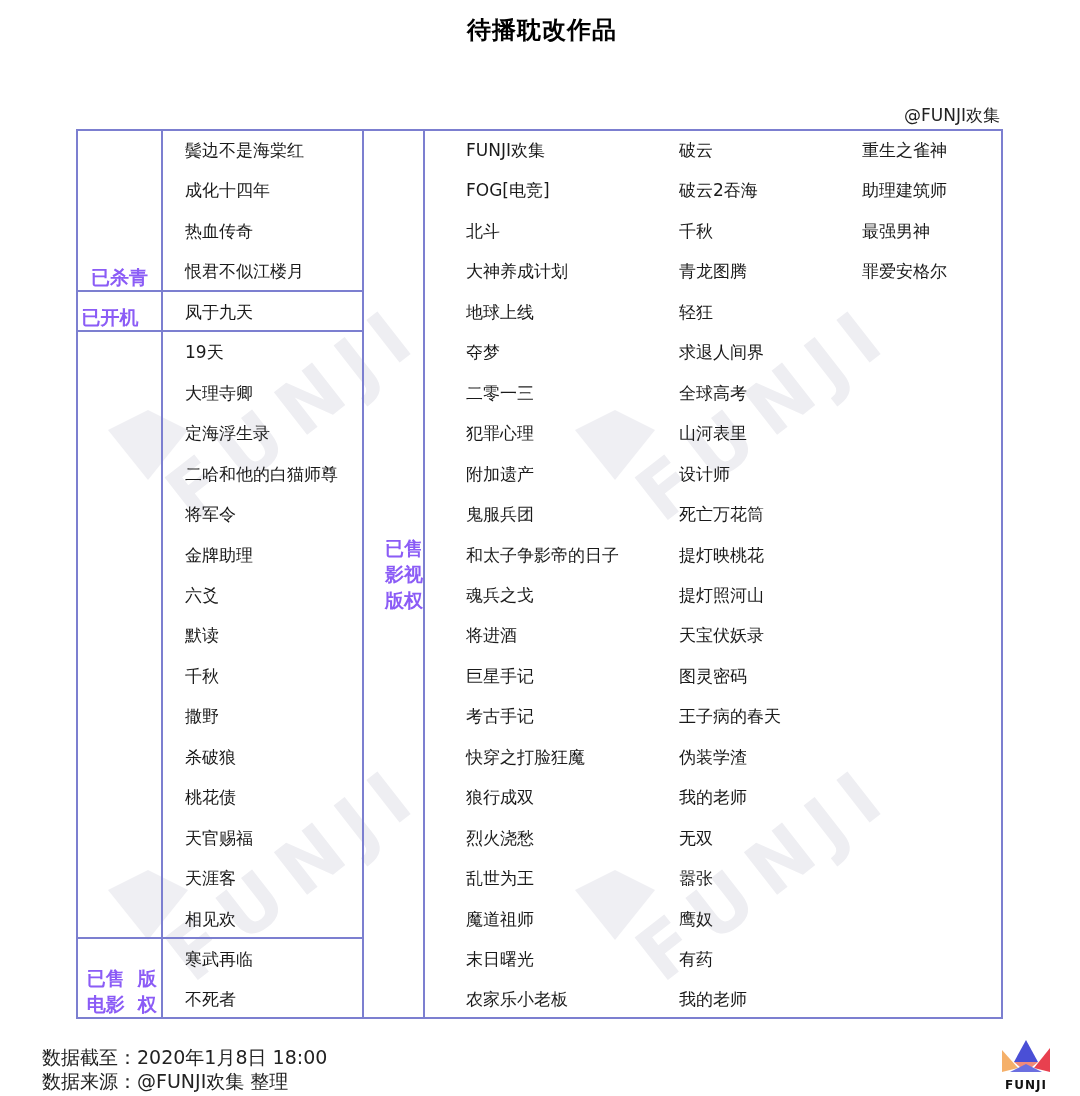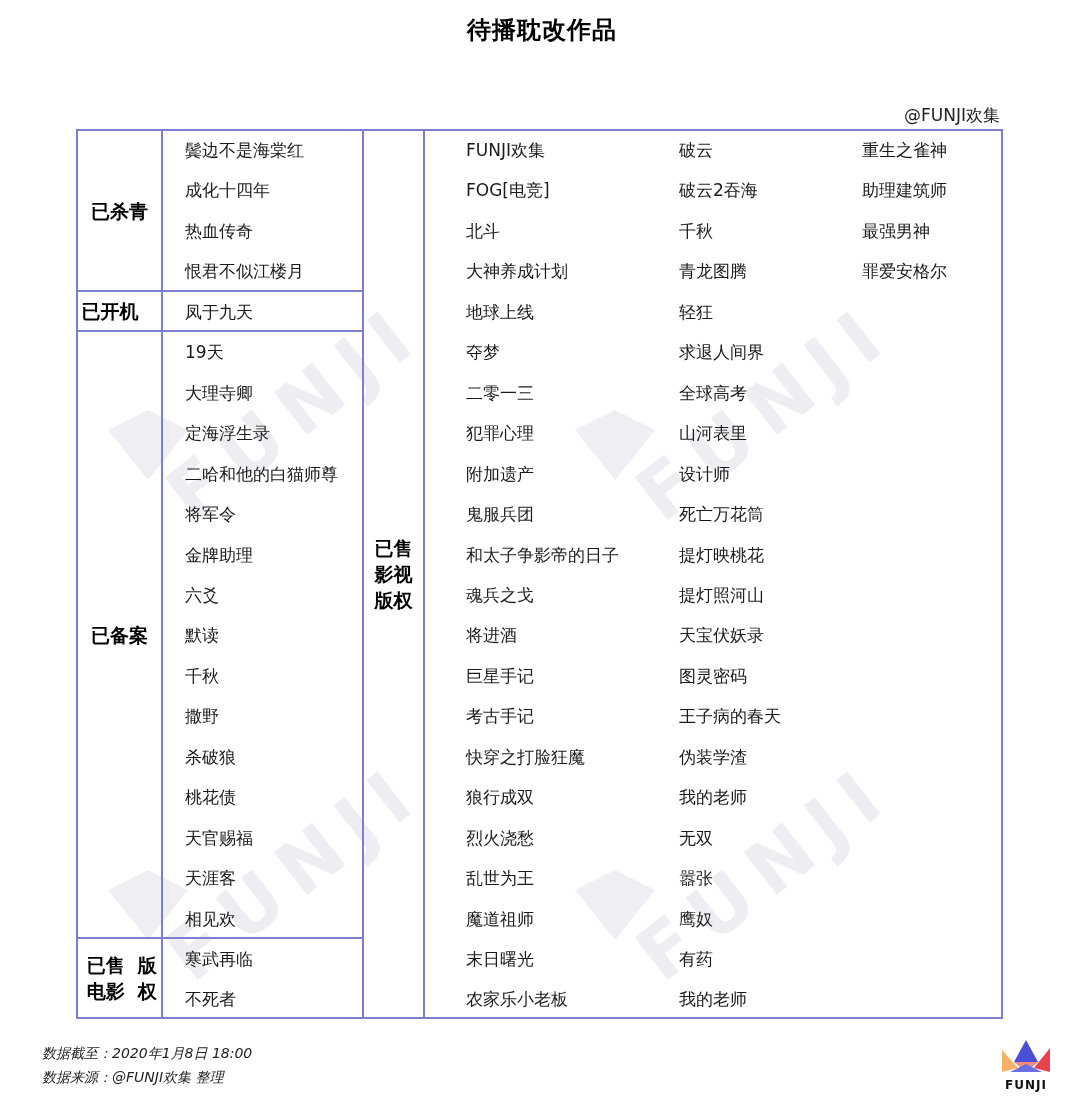--- a/index.html
+++ b/index.html
@@ -23,29 +23,29 @@
     font-size: 74px; letter-spacing: 14px; transform: rotate(-38deg);
     transform-origin: left top; white-space: nowrap;
   }
   .wm-shape { position: absolute; pointer-events: none; }
   .table {
     position: absolute; left: 76px; top: 129px; width: 927px; height: 890px;
     box-sizing: border-box;
   }
   .grid-line { position: absolute; background: #7c7fd0; }
   .cat-label {
-    position: absolute; display: flex; align-items: center; justify-content: center;
-    text-align: center; color: #000000; font-weight: bold; font-size: 19px; line-height: 26px;
+    position: absolute; display: flex; align-items: flex-end; justify-content: center;
+    text-align: center; color: #8b5cf6; font-weight: bold; font-size: 19px; line-height: 26px;
   }
   .cell {
     position: absolute; height: 40.45px; line-height: 40.45px;
     font-size: 17px; color: #1a1a1a; white-space: nowrap;
   }
   .footer-line {
-    position: absolute; left: 42px; font-size: 14px; color: #222; font-style: italic;
+    position: absolute; left: 42px; font-size: 19px; color: #222;
   }
   .logo { position: absolute; left: 998px; top: 1038px; width: 56px; }
   .logo-text {
     position: absolute; left: 999px; top: 1078px; width: 54px; text-align: center;
     font-weight: bold; font-size: 12px; letter-spacing: 1px; color: #111;
   }
 </style>
 </head>
 <body>
 
@@ -82,23 +82,20 @@
 
   <div class="grid-line" style="left:0; top:161px; width:288px; height:2px;"></div>
   <div class="grid-line" style="left:0; top:201px; width:288px; height:2px;"></div>
   <div class="grid-line" style="left:0; top:808px; width:288px; height:2px;"></div>
 
   <div class="cat-label" style="left:2px; top:2px; width:83px; height:159px;">
     <span>已杀青</span>
   </div>
   <div class="cat-label" style="left:2px; top:163px; width:64px; height:38px;">
     <span>已开机</span>
-  </div>
-  <div class="cat-label" style="left:2px; top:203px; width:83px; height:605px;">
-    <span>已备案</span>
   </div>
   <div class="cat-label" style="left:2px; top:810px; width:83px; height:78px; flex-direction:row;">
     <span>已售电影</span>
     <span>版权</span>
   </div>
 
   <div class="cat-label" style="left:288px; top:2px; width:59px; height:886px; flex-direction:column;">
     <span>已售</span>
     <span>影视</span>
     <span>版权</span>

